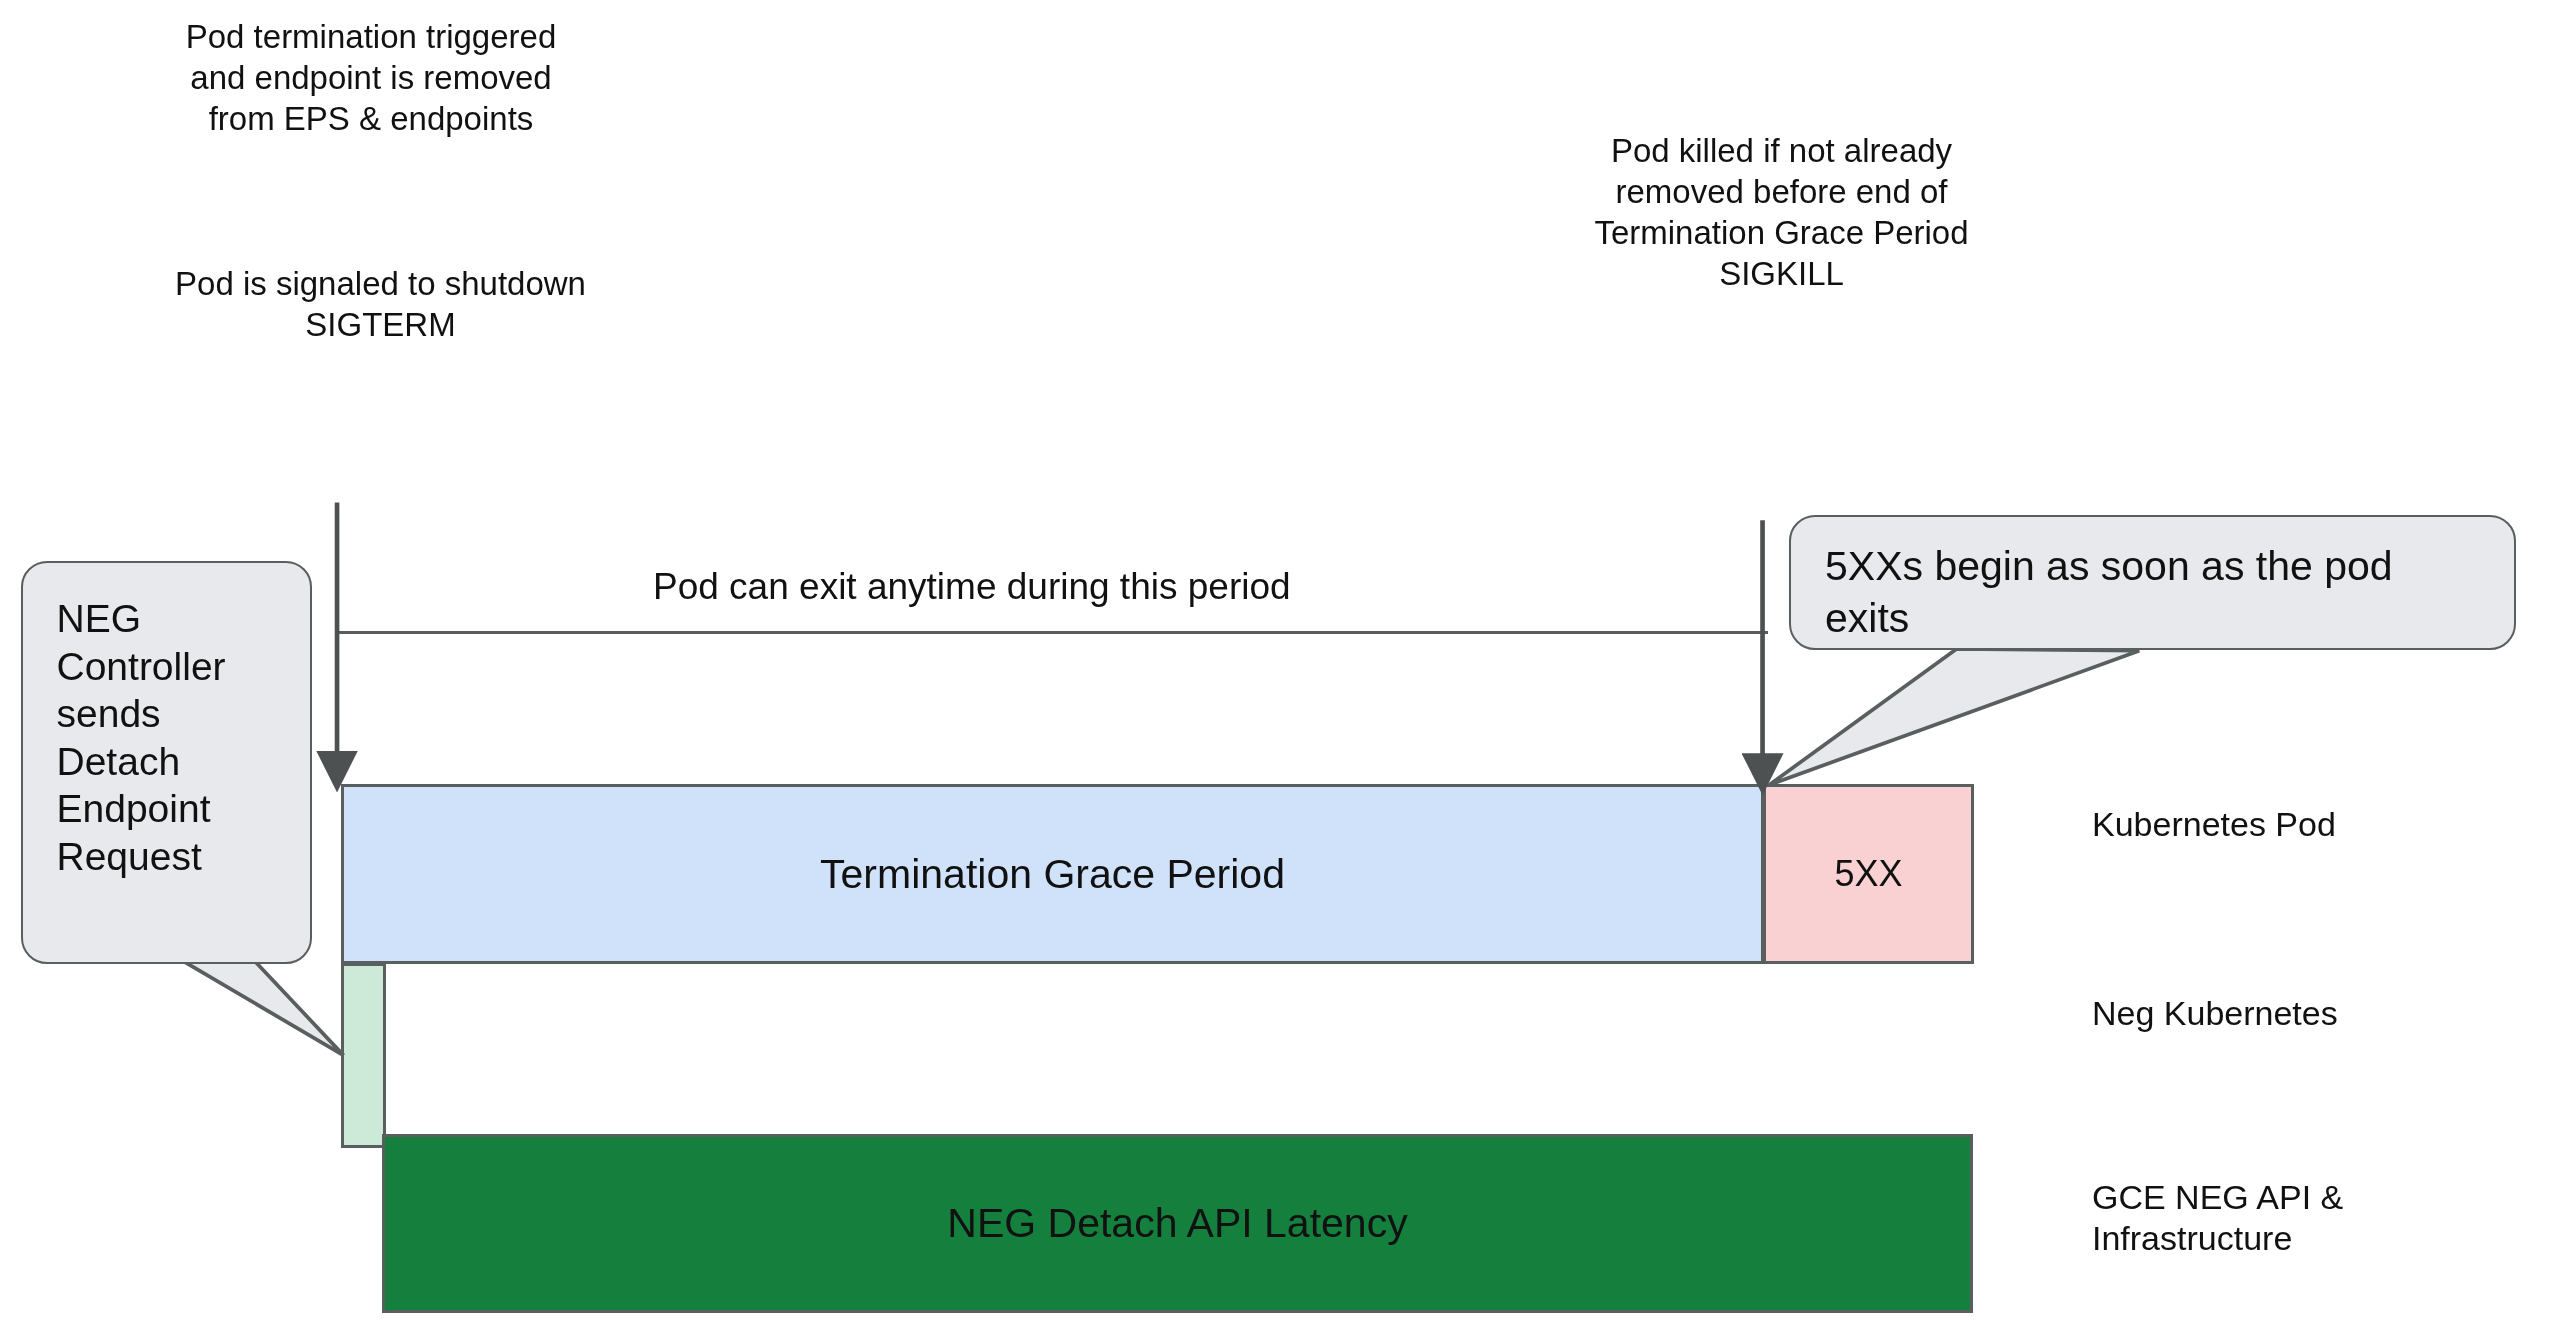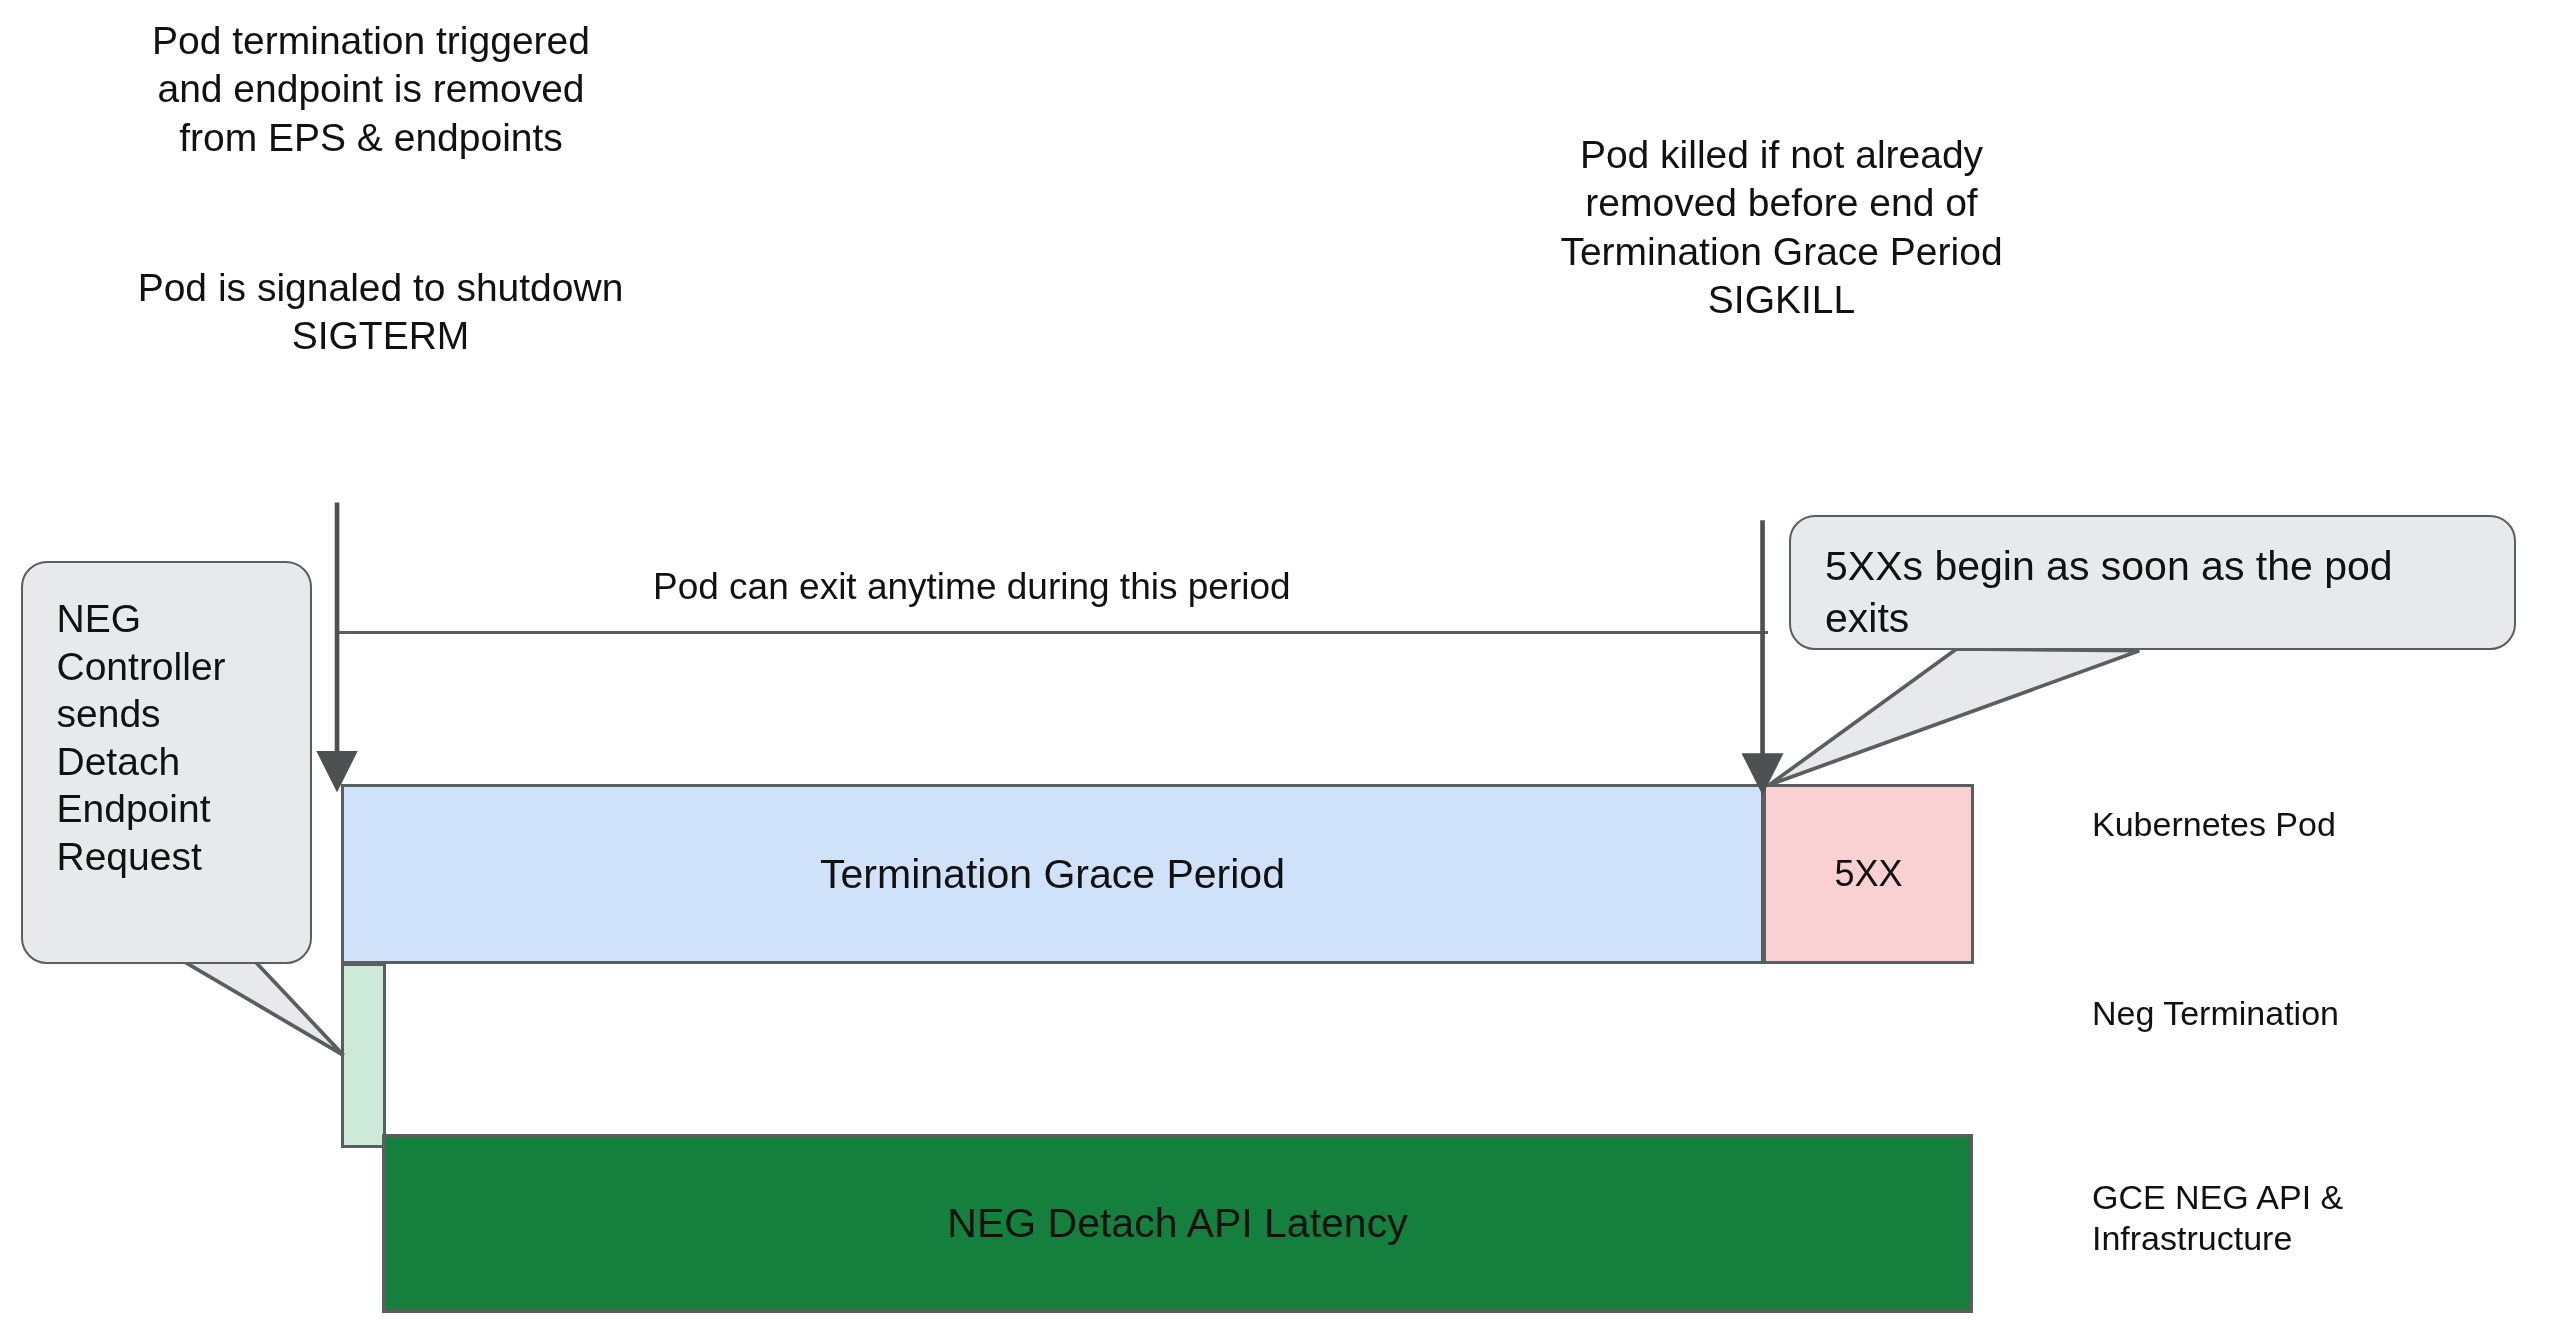--- a/index.html
+++ b/index.html
@@ -19,21 +19,21 @@
     position: absolute;
     left: 0; top: 0;
     width: 2576px;
     height: 1336px;
   }
 
   
   .note {
     position: absolute;
     text-align: center;
-    font-size: 39px;
+    font-size: 33px;
     line-height: 1.24;
     color: #111111;
     white-space: pre-line;
     font-family: "Liberation Sans", sans-serif;
   }
   #note-termination { left: 26px;  top: 17px;  width: 690px; }
   #note-signal      { left: 26px;  top: 264px; width: 709px; }
   #note-killed      { left: 1418px; top: 131px; width: 727px; }
 
   
@@ -176,21 +176,21 @@
 
   <div class="bar" id="bar-neg">
     <span></span>
   </div>
 
   <div class="bar" id="bar-latency">
     <span>NEG Detach API Latency</span>
   </div>
 
   <div class="lane-label" id="lane-pod">Kubernetes Pod</div>
-  <div class="lane-label" id="lane-neg">Neg Termination</div>
+  <div class="lane-label" id="lane-neg">Neg Kubernetes</div>
   <div class="lane-label" id="lane-gce">GCE NEG API &amp;
 Infrastructure</div>
 
   <svg class="overlay front" viewBox="0 0 2762 1433">
 
     <path d="M 196 1031 L 368 1132 L 272 1030 Z" fill="#e7e9ec" stroke="#595e5e" stroke-width="4" stroke-linejoin="miter"></path>
 
     <path d="M 2098 696 L 1897 842 L 2294 698 Z" fill="#e7e9ec" stroke="#595e5e" stroke-width="4" stroke-linejoin="miter"></path>
   </svg>
 

